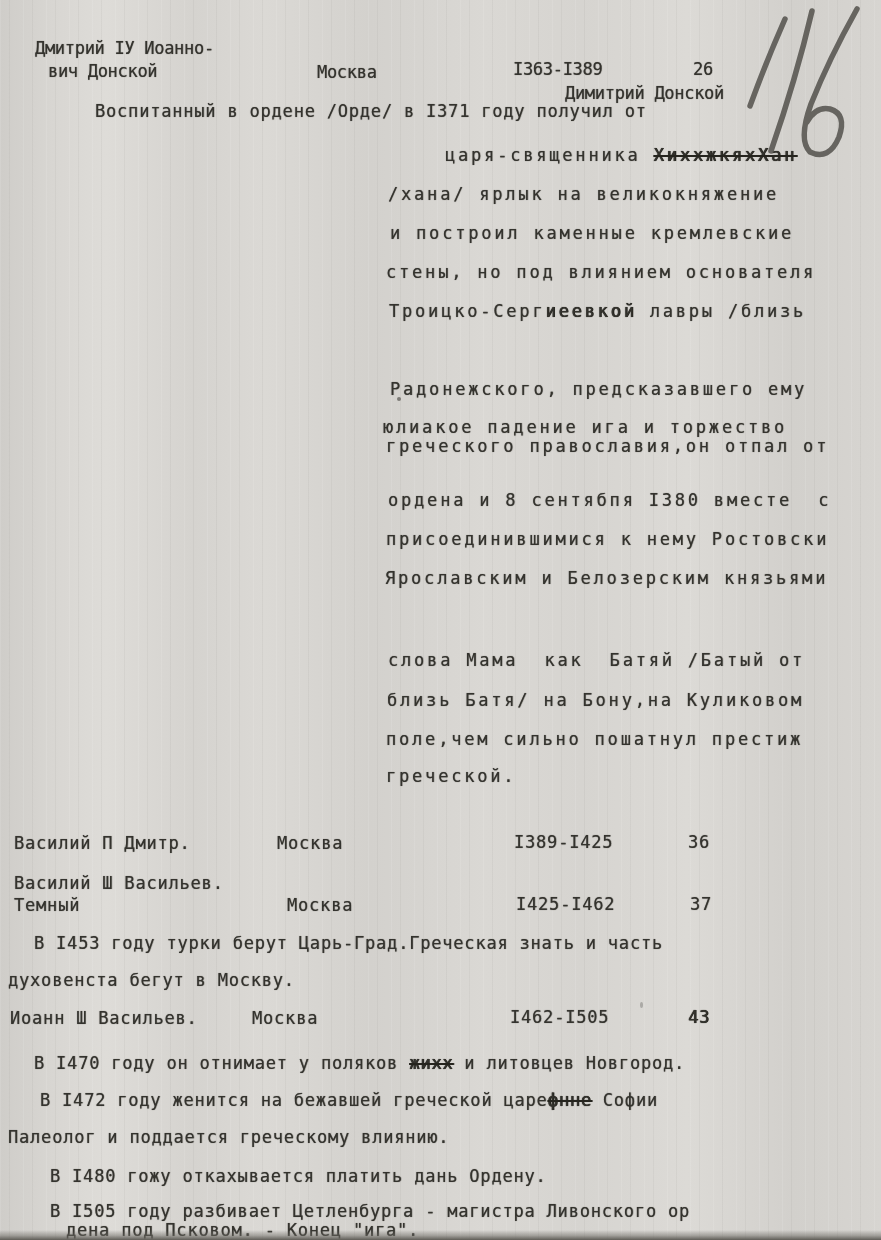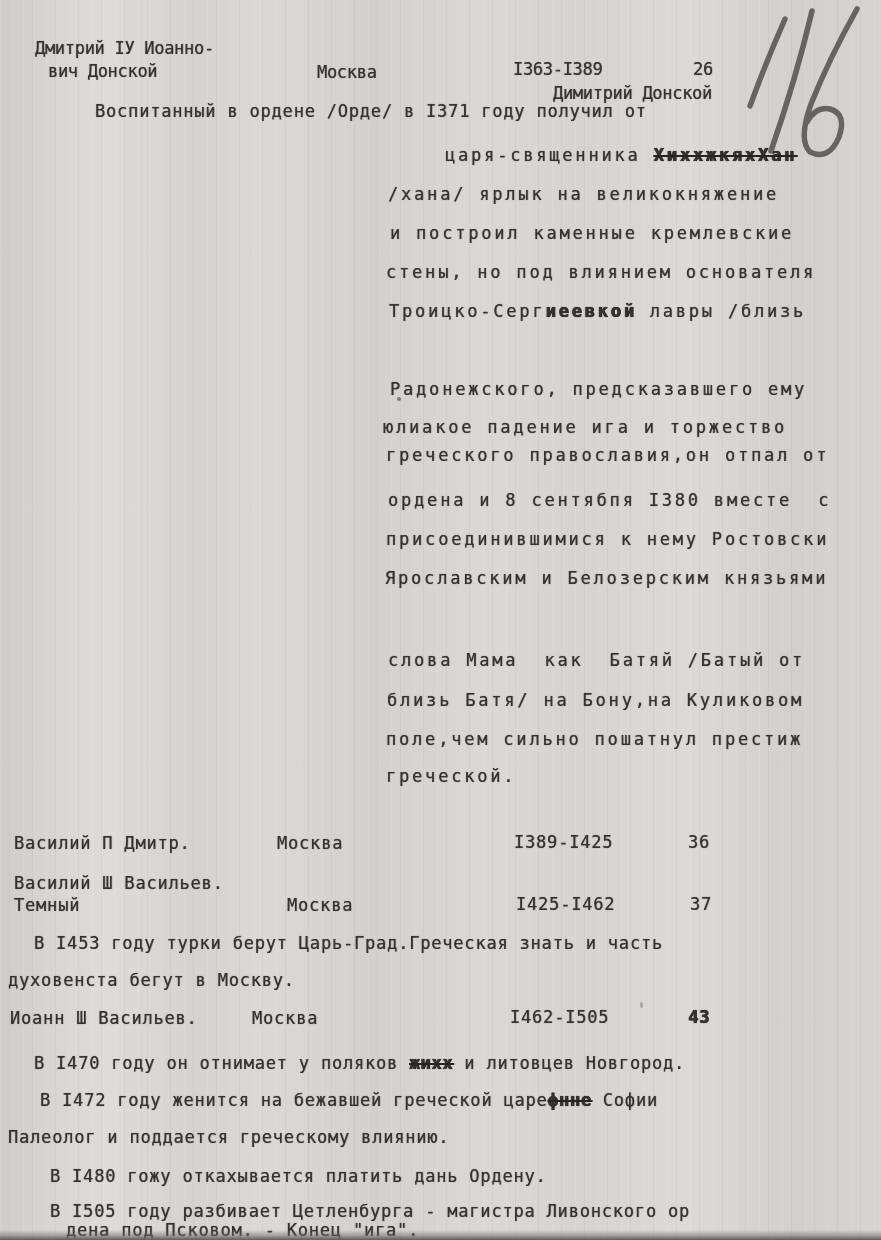--- a/index.html
+++ b/index.html
@@ -16,49 +16,49 @@
   }
   .line{
     position:absolute;white-space:pre;color:#34332e;
     font-size:17px;line-height:24px;
     text-shadow:0 0 1px rgba(40,39,34,.6), .6px .4px 0 rgba(40,39,34,.22);
     filter:blur(.28px);
   }
   .hdr{letter-spacing:-0.3px;}
   .blk{letter-spacing:2.8px;}
   .nt{letter-spacing:0.8px;}
-  .overtype{font-weight:700;text-shadow:0 0 1px #26251f, .8px 0 0 #26251f;}
+  .overtype{font-weight:400;text-shadow:0 0 1px #26251f, .8px 0 0 #26251f;}
   .struck{text-decoration:line-through;text-decoration-thickness:2.4px;text-decoration-color:rgba(38,37,31,.85);}
   .handwriting{position:absolute;left:733px;top:4px;width:150px;height:172px;}
   .bottom-edge{position:absolute;left:0;right:0;bottom:0;height:10px;
     background:linear-gradient(180deg, rgba(108,106,100,0) 0%, rgba(108,106,100,.5) 55%, #5f5d57 100%);}
   .speck{position:absolute;background:rgba(52,51,46,.55);border-radius:50%;}
 </style>
 </head>
 <body>
 
 <div class="page">
 
   <div class="line hdr" style="left:35px;top:36px">Дмитрий IУ Иоанно-</div>
   <div class="line hdr" style="left:48px;top:59px">вич Донской</div>
   <div class="line hdr" style="left:317px;top:60px">Москва</div>
   <div class="line hdr" style="left:513px;top:57px">I363-I389</div>
   <div class="line hdr" style="left:693px;top:57px">26</div>
-  <div class="line hdr" style="left:553px;top:81px">Димитрий Донской</div>
+  <div class="line hdr" style="left:565px;top:81px">Димитрий Донской</div>
 
   <div class="line nt" style="left:95px;top:99px">Воспитанный в ордене /Орде/ в I371 году получил от</div>
 
   <div class="line blk" style="left:445px;top:143px"><span>царя-священника </span><span class="overtype struck">ХиххжкяхХан</span><span></span></div>
   <div class="line blk" style="left:388px;top:182px">/хана/ ярлык на великокняжение</div>
   <div class="line blk" style="left:390px;top:221px">и построил каменные кремлевские</div>
   <div class="line blk" style="left:386px;top:260px">стены, но под влиянием основателя</div>
   <div class="line blk" style="left:389px;top:299px"><span>Троицко-Серг</span><span class="overtype">иеевкой</span><span> лавры /близь</span></div>
   <div class="line blk" style="left:390px;top:377px">Радонежского, предсказавшего ему</div>
   <div class="line blk" style="left:383px;top:415px">юлиакое падение ига и торжество</div>
-  <div class="line blk" style="left:386px;top:443px">греческого православия,он отпал от</div>
+  <div class="line blk" style="left:386px;top:434px">греческого православия,он отпал от</div>
   <div class="line blk" style="left:388px;top:488px">ордена и 8 сентябпя I380 вместе  с</div>
   <div class="line blk" style="left:386px;top:527px">присоединившимися к нему Ростовски</div>
   <div class="line blk" style="left:385px;top:566px">Ярославским и Белозерским князьями</div>
   <div class="line blk" style="left:388px;top:648px">слова Мама  как  Батяй /Батый от</div>
   <div class="line blk" style="left:387px;top:688px">близь Батя/ на Бону,на Куликовом</div>
   <div class="line blk" style="left:386px;top:727px">поле,чем сильно пошатнул престиж</div>
   <div class="line blk" style="left:386px;top:764px">греческой.</div>
 
   <div class="line nt" style="left:14px;top:831px">Василий П Дмитр.</div>
   <div class="line nt" style="left:277px;top:831px">Москва</div>

